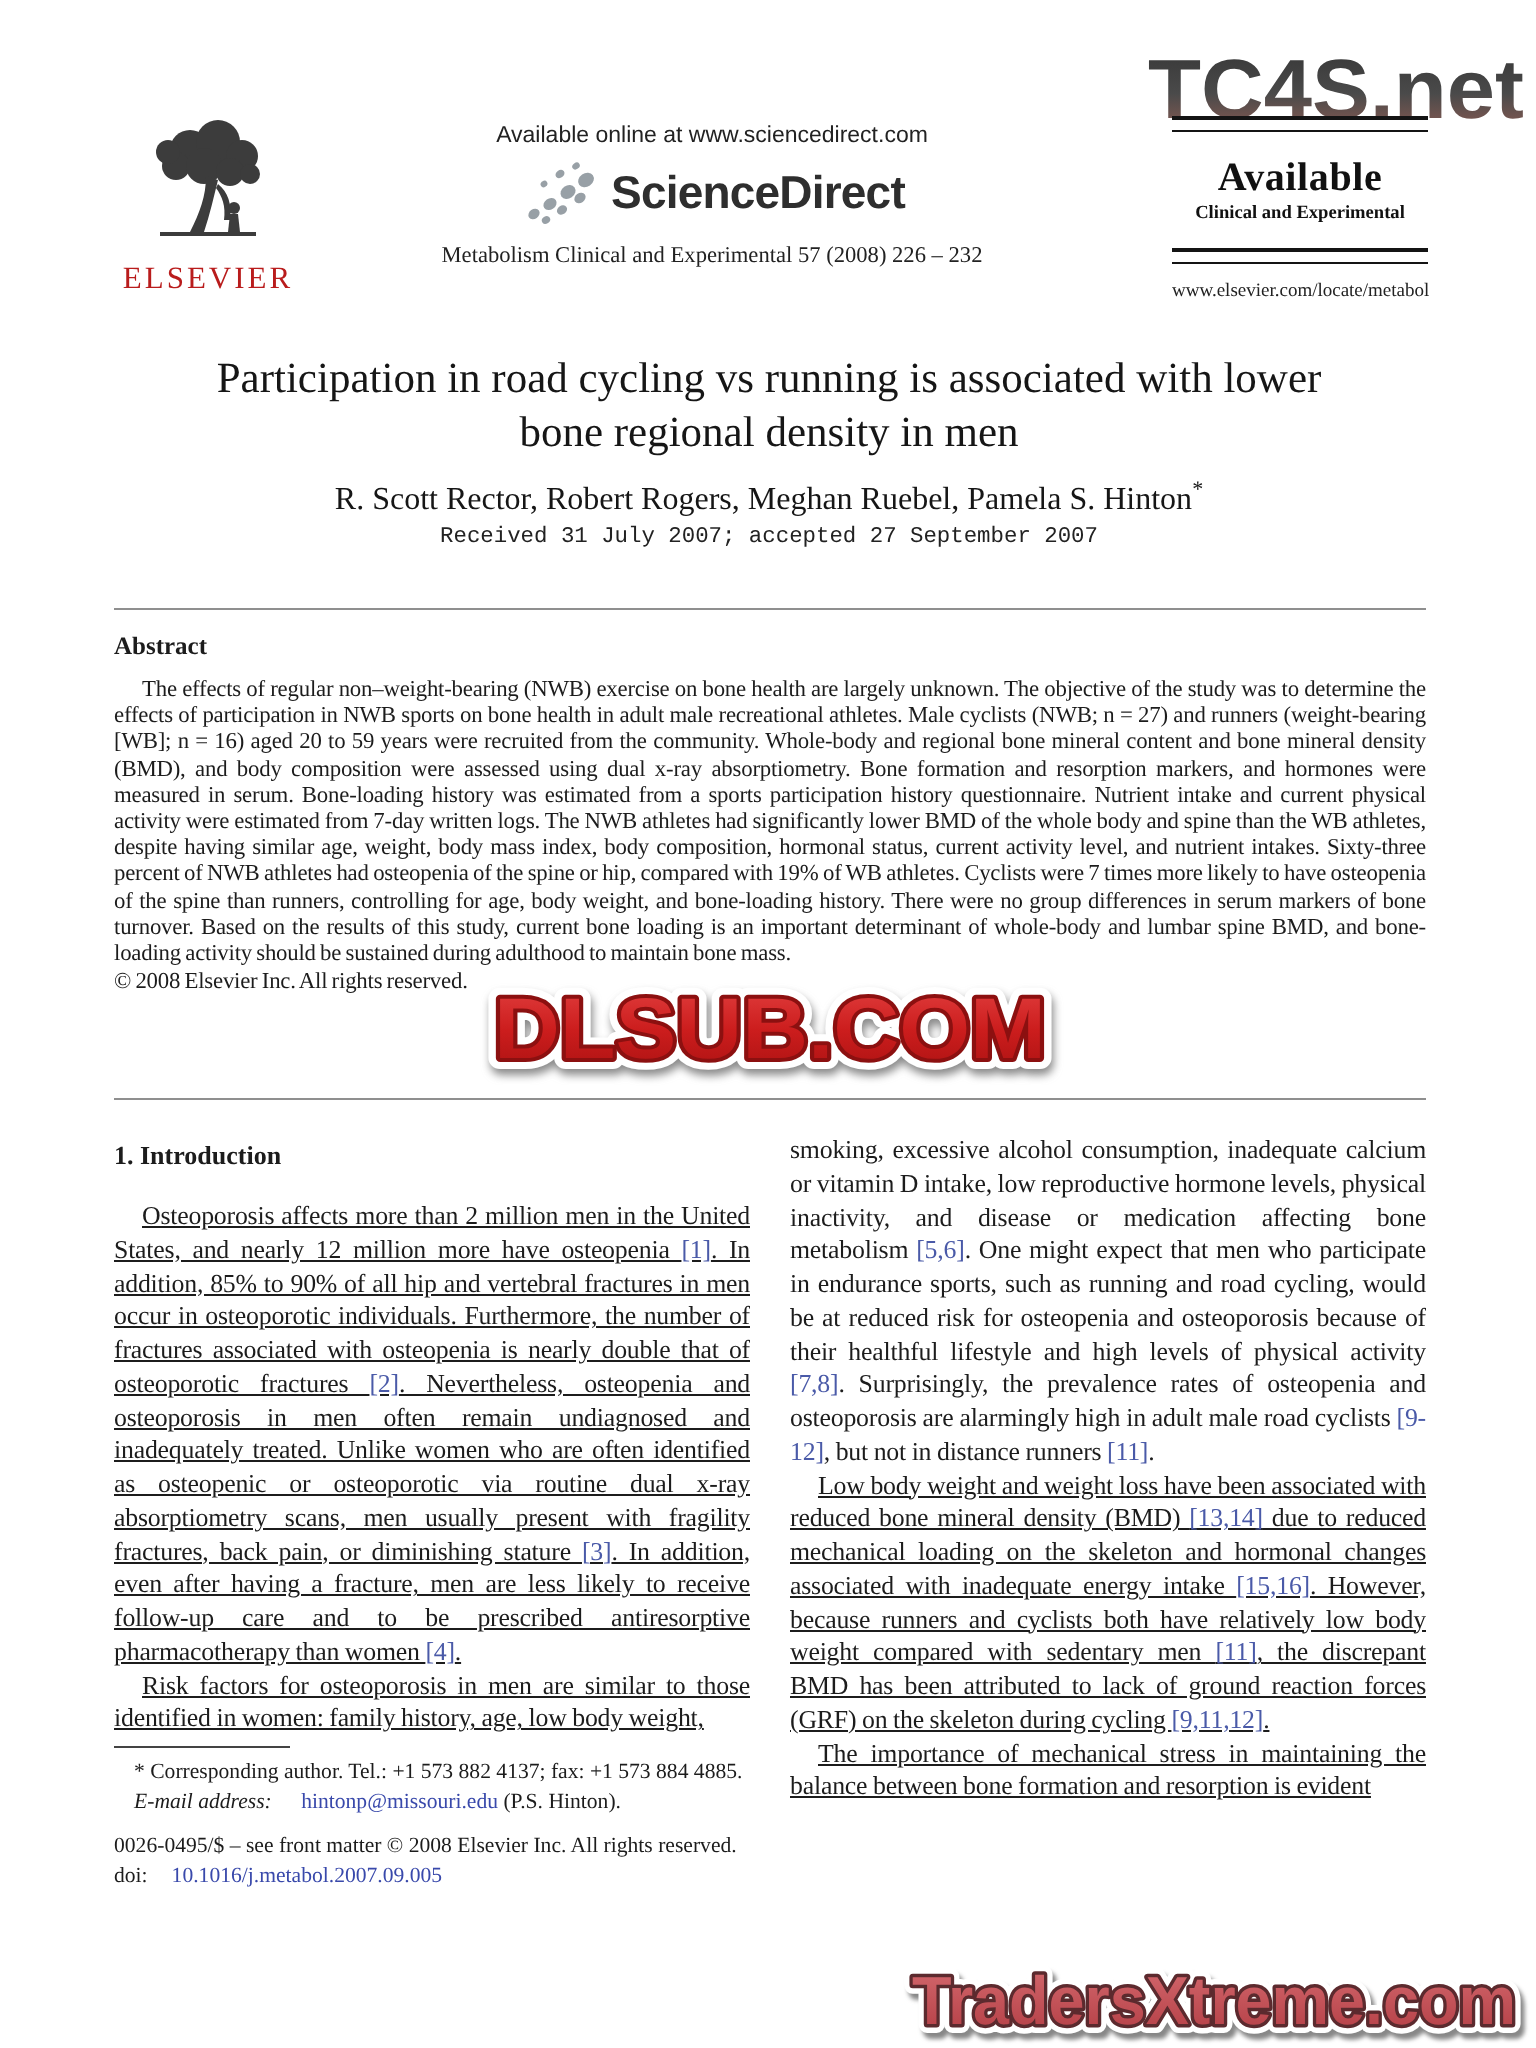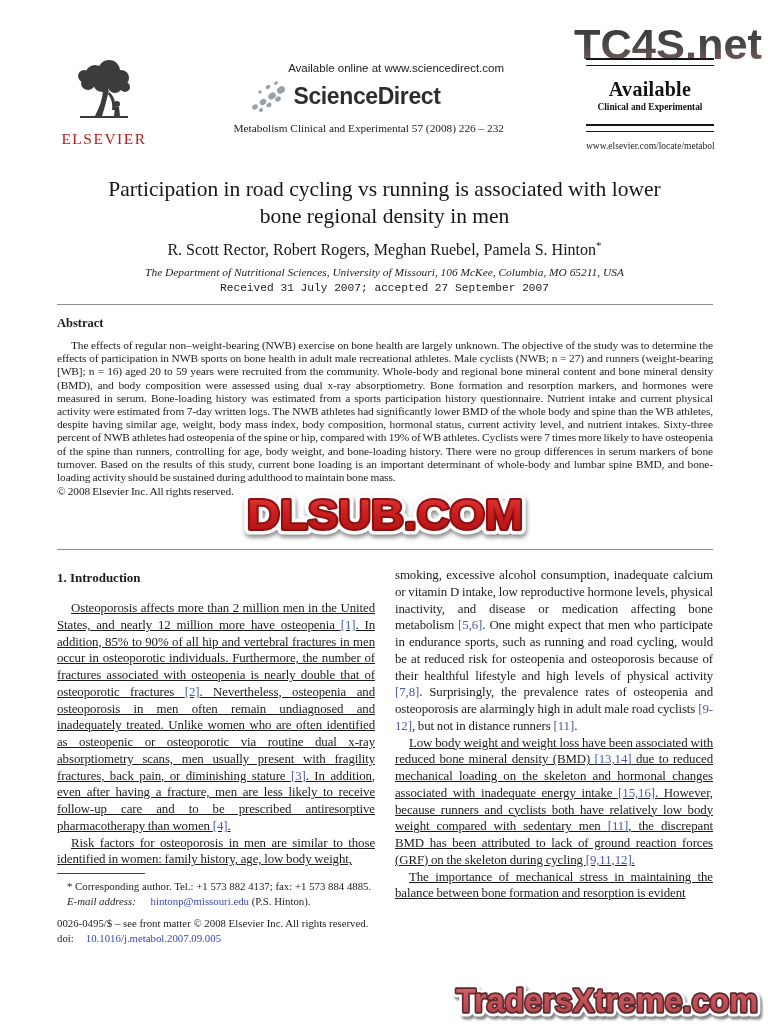--- a/index.html
+++ b/index.html
@@ -3,21 +3,21 @@
 <meta charset="utf-8">
 <style>
   html,body{margin:0;padding:0;background:#e8e8e8;}
   .page{position:relative;width:768px;height:1024px;background:#ffffff;margin:0 auto;
         font-family:"Liberation Serif",serif;color:#1c1c1c;overflow:hidden;}
   .abs{position:absolute;}
 
   
   .pub-left{left:48px;top:60px;width:112px;text-align:center;}
   .elsevier-name{font-size:15.5px;letter-spacing:1.5px;color:#b91c1c;margin-top:2px;}
-  .pub-center{left:184px;top:62px;width:320px;text-align:right;}
+  .pub-center{left:196px;top:62px;width:320px;text-align:center;}
   .avail{font-family:"Liberation Sans",sans-serif;font-size:11.5px;color:#222;}
   .sd-row{display:flex;align-items:center;justify-content:center;gap:4px;margin-top:5px;}
   .sd-text{font-family:"Liberation Sans",sans-serif;font-size:23px;font-weight:600;color:#2e2e2e;letter-spacing:-0.4px;}
   .jcit{font-size:11.3px;color:#222;margin-top:9px;}
   .pub-right{left:586px;top:58px;width:128px;text-align:center;}
   .dbl{height:5px;border-top:2.5px solid #141414;border-bottom:1px solid #141414;}
   .jname{font-size:20px;font-weight:bold;letter-spacing:.3px;margin-top:12px;color:#111;}
   .jsub{font-size:9.3px;font-weight:bold;color:#111;margin-top:1px;margin-bottom:12px;}
   .jurl{font-size:9.5px;color:#222;margin-top:9px;}
 
@@ -126,21 +126,20 @@
     <div class="dbl"></div>
     <div class="jname">Available</div>
     <div class="jsub">Clinical and Experimental</div>
     <div class="dbl"></div>
     <div class="jurl">www.elsevier.com/locate/metabol</div>
   </div>
 
   <div class="abs title-block">
     <div class="title"><span>Participation in road cycling vs running is associated with lower</span><br><span>bone regional density in men</span></div>
     <div class="authors"><span>R. Scott Rector, Robert Rogers, Meghan Ruebel, Pamela S. Hinton</span><sup>*</sup></div>
-    <div class="affil">The Department of Nutritional Sciences, University of Missouri, 106 McKee, Columbia, MO 65211, USA</div>
     <div class="received">Received 31 July 2007; accepted 27 September 2007</div>
   </div>
 
   <div class="abs rule" style="top:304px;"></div>
 
   <div class="abs abstract-head">Abstract</div>
   <div class="abs abstract-body">
     <p class="para">The effects of regular non–weight-bearing (NWB) exercise on bone health are largely unknown. The objective of the study was to determine the effects of participation in NWB sports on bone health in adult male recreational athletes. Male cyclists (NWB; n = 27) and runners (weight-bearing [WB]; n = 16) aged 20 to 59 years were recruited from the community. Whole-body and regional bone mineral content and bone mineral density (BMD), and body composition were assessed using dual x-ray absorptiometry. Bone formation and resorption markers, and hormones were measured in serum. Bone-loading history was estimated from a sports participation history questionnaire. Nutrient intake and current physical activity were estimated from 7-day written logs. The NWB athletes had significantly lower BMD of the whole body and spine than the WB athletes, despite having similar age, weight, body mass index, body composition, hormonal status, current activity level, and nutrient intakes. Sixty-three percent of NWB athletes had osteopenia of the spine or hip, compared with 19% of WB athletes. Cyclists were 7 times more likely to have osteopenia of the spine than runners, controlling for age, body weight, and bone-loading history. There were no group differences in serum markers of bone turnover. Based on the results of this study, current bone loading is an important determinant of whole-body and lumbar spine BMD, and bone-loading activity should be sustained during adulthood to maintain bone mass.</p>
     <div class="copyright">© 2008 Elsevier Inc. All rights reserved.</div>
   </div>

